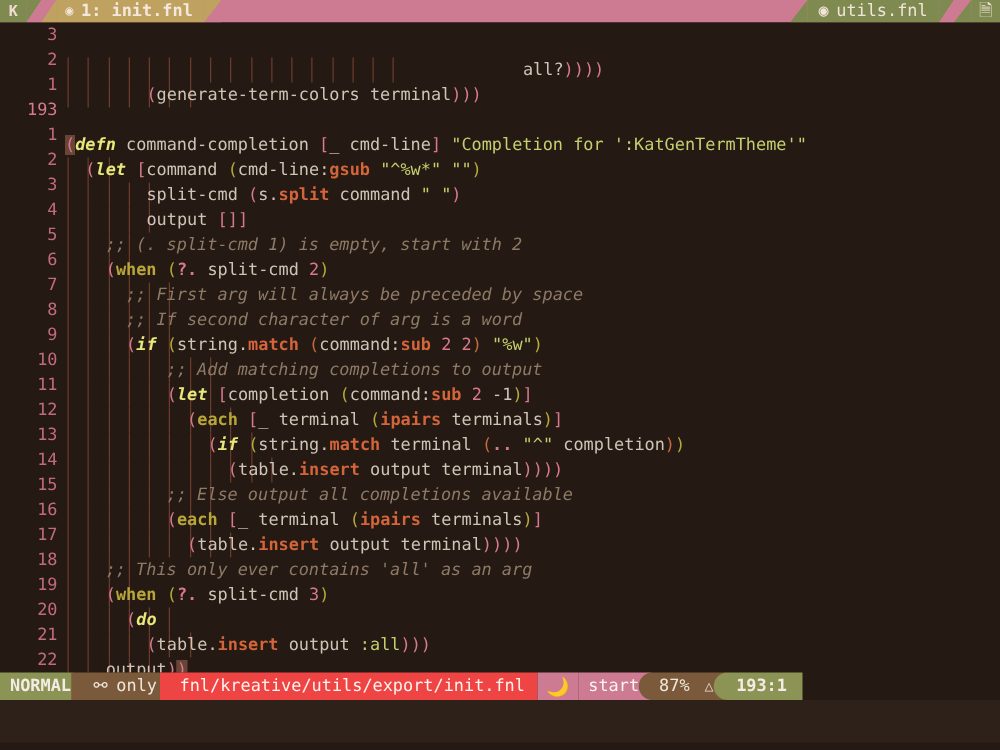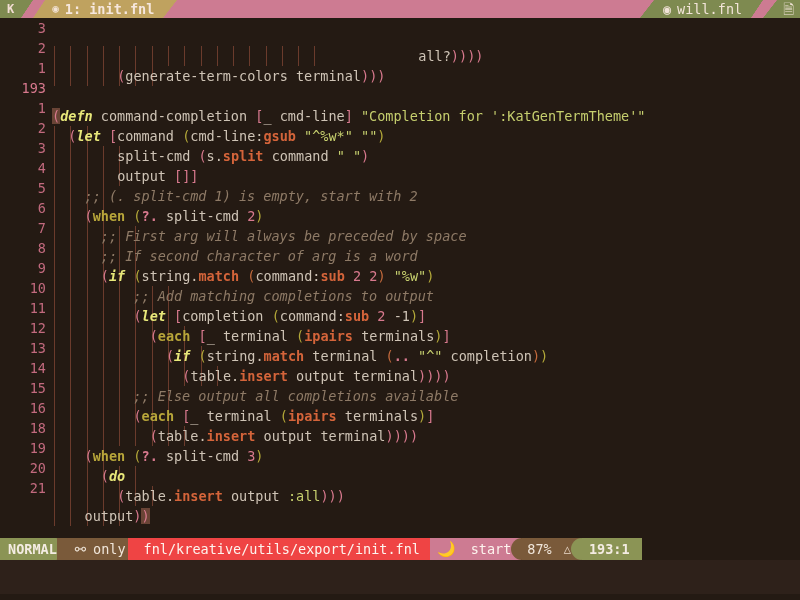--- a/index.html
+++ b/index.html
@@ -155,21 +155,21 @@
     <div class="wedge-pk-gold"></div>
     <div class="tb-active">
       <span class="glyph">◉</span>
       <span>1: init.fnl</span>
     </div>
     <div class="wedge-gold"></div>
     <div class="tb-right">
       <div class="wedge-r"></div>
       <div class="tb-buf">
         <span>◉</span>
-        <span>will.fnl</span>
+        <span>utils.fnl</span>
       </div>
       <div class="wedge-ol-pk"></div>
       <div class="wedge-r"></div>
       <div class="tb-icon">🗎</div>
     </div>
   </div>
 
   <div class="editor" id="editor">
       <div class="row"><div class="ln">3</div><div class="code"><div class="guides"><div class="g" style="left: 2px;"></div><div class="g" style="left: 18.28px;"></div><div class="g" style="left: 34.56px;"></div><div class="g" style="left: 50.84px;"></div><div class="g" style="left: 67.12px;"></div><div class="g" style="left: 83.4px;"></div><div class="g" style="left: 99.68px;"></div><div class="g" style="left: 115.96px;"></div><div class="g" style="left: 132.24px;"></div><div class="g" style="left: 148.52px;"></div><div class="g" style="left: 164.8px;"></div><div class="g" style="left: 181.08px;"></div><div class="g" style="left: 197.36px;"></div><div class="g" style="left: 213.64px;"></div><div class="g" style="left: 229.92px;"></div><div class="g" style="left: 246.2px;"></div><div class="g" style="left: 262.48px;"></div></div><div class="txt"><span class="id"> </span><span class="id"> </span><span class="id"> </span><span class="id"> </span><span class="id"> </span><span class="id"> </span><span class="id"> </span><span class="id"> </span><span class="id"> </span><span class="id"> </span><span class="id"> </span><span class="id"> </span><span class="id"> </span><span class="id"> </span><span class="id"> </span><span class="id"> </span><span class="id"> </span><span class="id"> </span><span class="id"> </span><span class="id"> </span><span class="id"> </span><span class="id"> </span><span class="id"> </span><span class="id"> </span><span class="id"> </span><span class="id"> </span><span class="id"> </span><span class="id"> </span><span class="id"> </span><span class="id"> </span><span class="id"> </span><span class="id"> </span><span class="id"> </span><span class="id"> </span><span class="id"> </span><span class="id"> </span><span class="id"> </span><span class="id"> </span><span class="id"> </span><span class="id"> </span><span class="id"> </span><span class="id"> </span><span class="id"> </span><span class="id"> </span><span class="id"> </span><span class="id">all?</span><span class="p1">)</span><span class="p1">)</span><span class="p1">)</span><span class="p1">)</span></div></div></div>
       <div class="row"><div class="ln">2</div><div class="code"><div class="guides"><div class="g" style="left: 2px;"></div><div class="g" style="left: 18.28px;"></div><div class="g" style="left: 34.56px;"></div><div class="g" style="left: 50.84px;"></div><div class="g" style="left: 67.12px;"></div><div class="g" style="left: 83.4px;"></div><div class="g" style="left: 99.68px;"></div></div><div class="txt"><span class="id"> </span><span class="id"> </span><span class="id"> </span><span class="id"> </span><span class="id"> </span><span class="id"> </span><span class="id"> </span><span class="id"> </span><span class="p1">(</span><span class="id">generate-term-colors</span><span class="id"> </span><span class="id">terminal</span><span class="p1">)</span><span class="p1">)</span><span class="p1">)</span></div></div></div>
@@ -184,24 +184,26 @@
       <div class="row"><div class="ln">7</div><div class="code"><div class="guides"><div class="g" style="left: 2px;"></div><div class="g" style="left: 18.28px;"></div><div class="g" style="left: 34.56px;"></div><div class="g" style="left: 50.84px;"></div><div class="g" style="left: 67.12px;"></div><div class="g" style="left: 83.4px;"></div></div><div class="txt"><span class="cmt">      ;; If second character of arg is a word</span></div></div></div>
       <div class="row"><div class="ln">8</div><div class="code"><div class="guides"><div class="g" style="left: 2px;"></div><div class="g" style="left: 18.28px;"></div><div class="g" style="left: 34.56px;"></div><div class="g" style="left: 50.84px;"></div><div class="g" style="left: 67.12px;"></div><div class="g" style="left: 83.4px;"></div></div><div class="txt"><span class="id"> </span><span class="id"> </span><span class="id"> </span><span class="id"> </span><span class="id"> </span><span class="id"> </span><span class="p1">(</span><span class="kw">if</span><span class="id"> </span><span class="p2">(</span><span class="id">string</span><span class="id">.</span><span class="fn">match</span><span class="id"> </span><span class="p3">(</span><span class="id">command</span><span class="id">:</span><span class="fn">sub</span><span class="id"> </span><span class="num">2</span><span class="id"> </span><span class="num">2</span><span class="p3">)</span><span class="id"> </span><span class="str">"%w"</span><span class="p2">)</span></div></div></div>
       <div class="row"><div class="ln">9</div><div class="code"><div class="guides"><div class="g" style="left: 2px;"></div><div class="g" style="left: 18.28px;"></div><div class="g" style="left: 34.56px;"></div><div class="g" style="left: 50.84px;"></div><div class="g" style="left: 67.12px;"></div><div class="g" style="left: 83.4px;"></div><div class="g" style="left: 99.68px;"></div><div class="g" style="left: 115.96px;"></div></div><div class="txt"><span class="cmt">          ;; Add matching completions to output</span></div></div></div>
       <div class="row"><div class="ln">10</div><div class="code"><div class="guides"><div class="g" style="left: 2px;"></div><div class="g" style="left: 18.28px;"></div><div class="g" style="left: 34.56px;"></div><div class="g" style="left: 50.84px;"></div><div class="g" style="left: 67.12px;"></div><div class="g" style="left: 83.4px;"></div><div class="g" style="left: 99.68px;"></div><div class="g" style="left: 115.96px;"></div></div><div class="txt"><span class="id"> </span><span class="id"> </span><span class="id"> </span><span class="id"> </span><span class="id"> </span><span class="id"> </span><span class="id"> </span><span class="id"> </span><span class="id"> </span><span class="id"> </span><span class="p1">(</span><span class="kw">let</span><span class="id"> </span><span class="p1">[</span><span class="id">completion</span><span class="id"> </span><span class="p2">(</span><span class="id">command</span><span class="id">:</span><span class="fn">sub</span><span class="id"> </span><span class="num">2</span><span class="id"> </span><span class="id">-1</span><span class="p2">)</span><span class="p1">]</span></div></div></div>
       <div class="row"><div class="ln">11</div><div class="code"><div class="guides"><div class="g" style="left: 2px;"></div><div class="g" style="left: 18.28px;"></div><div class="g" style="left: 34.56px;"></div><div class="g" style="left: 50.84px;"></div><div class="g" style="left: 67.12px;"></div><div class="g" style="left: 83.4px;"></div><div class="g" style="left: 99.68px;"></div><div class="g" style="left: 115.96px;"></div><div class="g" style="left: 132.24px;"></div></div><div class="txt"><span class="id"> </span><span class="id"> </span><span class="id"> </span><span class="id"> </span><span class="id"> </span><span class="id"> </span><span class="id"> </span><span class="id"> </span><span class="id"> </span><span class="id"> </span><span class="id"> </span><span class="id"> </span><span class="p1">(</span><span class="fn2">each</span><span class="id"> </span><span class="p1">[</span><span class="id">_</span><span class="id"> </span><span class="id">terminal</span><span class="id"> </span><span class="p2">(</span><span class="fn">ipairs</span><span class="id"> </span><span class="id">terminals</span><span class="p2">)</span><span class="p1">]</span></div></div></div>
       <div class="row"><div class="ln">12</div><div class="code"><div class="guides"><div class="g" style="left: 2px;"></div><div class="g" style="left: 18.28px;"></div><div class="g" style="left: 34.56px;"></div><div class="g" style="left: 50.84px;"></div><div class="g" style="left: 67.12px;"></div><div class="g" style="left: 83.4px;"></div><div class="g" style="left: 99.68px;"></div><div class="g" style="left: 115.96px;"></div><div class="g" style="left: 132.24px;"></div><div class="g" style="left: 148.52px;"></div></div><div class="txt"><span class="id"> </span><span class="id"> </span><span class="id"> </span><span class="id"> </span><span class="id"> </span><span class="id"> </span><span class="id"> </span><span class="id"> </span><span class="id"> </span><span class="id"> </span><span class="id"> </span><span class="id"> </span><span class="id"> </span><span class="id"> </span><span class="p1">(</span><span class="kw">if</span><span class="id"> </span><span class="p2">(</span><span class="id">string</span><span class="id">.</span><span class="fn">match</span><span class="id"> </span><span class="id">terminal</span><span class="id"> </span><span class="p3">(</span><span class="op">..</span><span class="id"> </span><span class="str">"^"</span><span class="id"> </span><span class="id">completion</span><span class="p3">)</span><span class="p2">)</span></div></div></div>
       <div class="row"><div class="ln">13</div><div class="code"><div class="guides"><div class="g" style="left: 2px;"></div><div class="g" style="left: 18.28px;"></div><div class="g" style="left: 34.56px;"></div><div class="g" style="left: 50.84px;"></div><div class="g" style="left: 67.12px;"></div><div class="g" style="left: 83.4px;"></div><div class="g" style="left: 99.68px;"></div><div class="g" style="left: 115.96px;"></div><div class="g" style="left: 132.24px;"></div><div class="g" style="left: 148.52px;"></div><div class="g" style="left: 164.8px;"></div></div><div class="txt"><span class="id"> </span><span class="id"> </span><span class="id"> </span><span class="id"> </span><span class="id"> </span><span class="id"> </span><span class="id"> </span><span class="id"> </span><span class="id"> </span><span class="id"> </span><span class="id"> </span><span class="id"> </span><span class="id"> </span><span class="id"> </span><span class="id"> </span><span class="id"> </span><span class="p1">(</span><span class="id">table</span><span class="id">.</span><span class="fn">insert</span><span class="id"> </span><span class="id">output</span><span class="id"> </span><span class="id">terminal</span><span class="p1">)</span><span class="p1">)</span><span class="p1">)</span><span class="p1">)</span></div></div></div>
       <div class="row"><div class="ln">14</div><div class="code"><div class="guides"><div class="g" style="left: 2px;"></div><div class="g" style="left: 18.28px;"></div><div class="g" style="left: 34.56px;"></div><div class="g" style="left: 50.84px;"></div><div class="g" style="left: 67.12px;"></div><div class="g" style="left: 83.4px;"></div><div class="g" style="left: 99.68px;"></div><div class="g" style="left: 115.96px;"></div></div><div class="txt"><span class="cmt">          ;; Else output all completions available</span></div></div></div>
       <div class="row"><div class="ln">15</div><div class="code"><div class="guides"><div class="g" style="left: 2px;"></div><div class="g" style="left: 18.28px;"></div><div class="g" style="left: 34.56px;"></div><div class="g" style="left: 50.84px;"></div><div class="g" style="left: 67.12px;"></div><div class="g" style="left: 83.4px;"></div><div class="g" style="left: 99.68px;"></div><div class="g" style="left: 115.96px;"></div></div><div class="txt"><span class="id"> </span><span class="id"> </span><span class="id"> </span><span class="id"> </span><span class="id"> </span><span class="id"> </span><span class="id"> </span><span class="id"> </span><span class="id"> </span><span class="id"> </span><span class="p1">(</span><span class="fn2">each</span><span class="id"> </span><span class="p1">[</span><span class="id">_</span><span class="id"> </span><span class="id">terminal</span><span class="id"> </span><span class="p2">(</span><span class="fn">ipairs</span><span class="id"> </span><span class="id">terminals</span><span class="p2">)</span><span class="p1">]</span></div></div></div>
       <div class="row"><div class="ln">16</div><div class="code"><div class="guides"><div class="g" style="left: 2px;"></div><div class="g" style="left: 18.28px;"></div><div class="g" style="left: 34.56px;"></div><div class="g" style="left: 50.84px;"></div><div class="g" style="left: 67.12px;"></div><div class="g" style="left: 83.4px;"></div><div class="g" style="left: 99.68px;"></div><div class="g" style="left: 115.96px;"></div><div class="g" style="left: 132.24px;"></div></div><div class="txt"><span class="id"> </span><span class="id"> </span><span class="id"> </span><span class="id"> </span><span class="id"> </span><span class="id"> </span><span class="id"> </span><span class="id"> </span><span class="id"> </span><span class="id"> </span><span class="id"> </span><span class="id"> </span><span class="p1">(</span><span class="id">table</span><span class="id">.</span><span class="fn">insert</span><span class="id"> </span><span class="id">output</span><span class="id"> </span><span class="id">terminal</span><span class="p1">)</span><span class="p1">)</span><span class="p1">)</span><span class="p1">)</span></div></div></div>
+      <div class="row"><div class="ln">17</div><div class="code"><div class="guides"><div class="g" style="left: 2px;"></div><div class="g" style="left: 18.28px;"></div><div class="g" style="left: 34.56px;"></div><div class="g" style="left: 50.84px;"></div></div><div class="txt"><span class="cmt">    ;; This only ever contains 'all' as an arg</span></div></div></div>
       <div class="row"><div class="ln">18</div><div class="code"><div class="guides"><div class="g" style="left: 2px;"></div><div class="g" style="left: 18.28px;"></div><div class="g" style="left: 34.56px;"></div><div class="g" style="left: 50.84px;"></div></div><div class="txt"><span class="id"> </span><span class="id"> </span><span class="id"> </span><span class="id"> </span><span class="p1">(</span><span class="fn2">when</span><span class="id"> </span><span class="p2">(</span><span class="op">?.</span><span class="id"> </span><span class="id">split-cmd</span><span class="id"> </span><span class="num">3</span><span class="p2">)</span></div></div></div>
       <div class="row"><div class="ln">19</div><div class="code"><div class="guides"><div class="g" style="left: 2px;"></div><div class="g" style="left: 18.28px;"></div><div class="g" style="left: 34.56px;"></div><div class="g" style="left: 50.84px;"></div><div class="g" style="left: 67.12px;"></div><div class="g" style="left: 83.4px;"></div></div><div class="txt"><span class="id"> </span><span class="id"> </span><span class="id"> </span><span class="id"> </span><span class="id"> </span><span class="id"> </span><span class="p1">(</span><span class="kw">do</span></div></div></div>
       <div class="row"><div class="ln">20</div><div class="code"><div class="guides"><div class="g" style="left: 2px;"></div><div class="g" style="left: 18.28px;"></div><div class="g" style="left: 34.56px;"></div><div class="g" style="left: 50.84px;"></div><div class="g" style="left: 67.12px;"></div><div class="g" style="left: 83.4px;"></div><div class="g" style="left: 99.68px;"></div></div><div class="txt"><span class="id"> </span><span class="id"> </span><span class="id"> </span><span class="id"> </span><span class="id"> </span><span class="id"> </span><span class="id"> </span><span class="id"> </span><span class="p1">(</span><span class="id">table</span><span class="id">.</span><span class="fn">insert</span><span class="id"> </span><span class="id">output</span><span class="id"> </span><span class="kwd">:all</span><span class="p1">)</span><span class="p1">)</span><span class="p1">)</span></div></div></div>
       <div class="row"><div class="ln">21</div><div class="code"><div class="guides"><div class="g" style="left: 2px;"></div><div class="g" style="left: 18.28px;"></div><div class="g" style="left: 34.56px;"></div><div class="g" style="left: 50.84px;"></div><div class="g" style="left: 67.12px;"></div></div><div class="txt"><span class="id"> </span><span class="id"> </span><span class="id"> </span><span class="id"> </span><span class="id">output</span><span class="p1">)</span><span class="cursorblk">)</span></div></div></div>
+      <div class="row"><div class="ln">22</div><div class="code"><div class="guides"></div><div class="txt">&nbsp;</div></div></div>
     </div>
 
   <div class="status">
     <div class="st-mode">NORMAL</div>
     <div class="st-branch">
       <span>⚯</span>
       <span>only</span>
     </div>
     <div class="st-file">fnl/kreative/utils/export/init.fnl</div>
     <div class="st-fill"></div>

